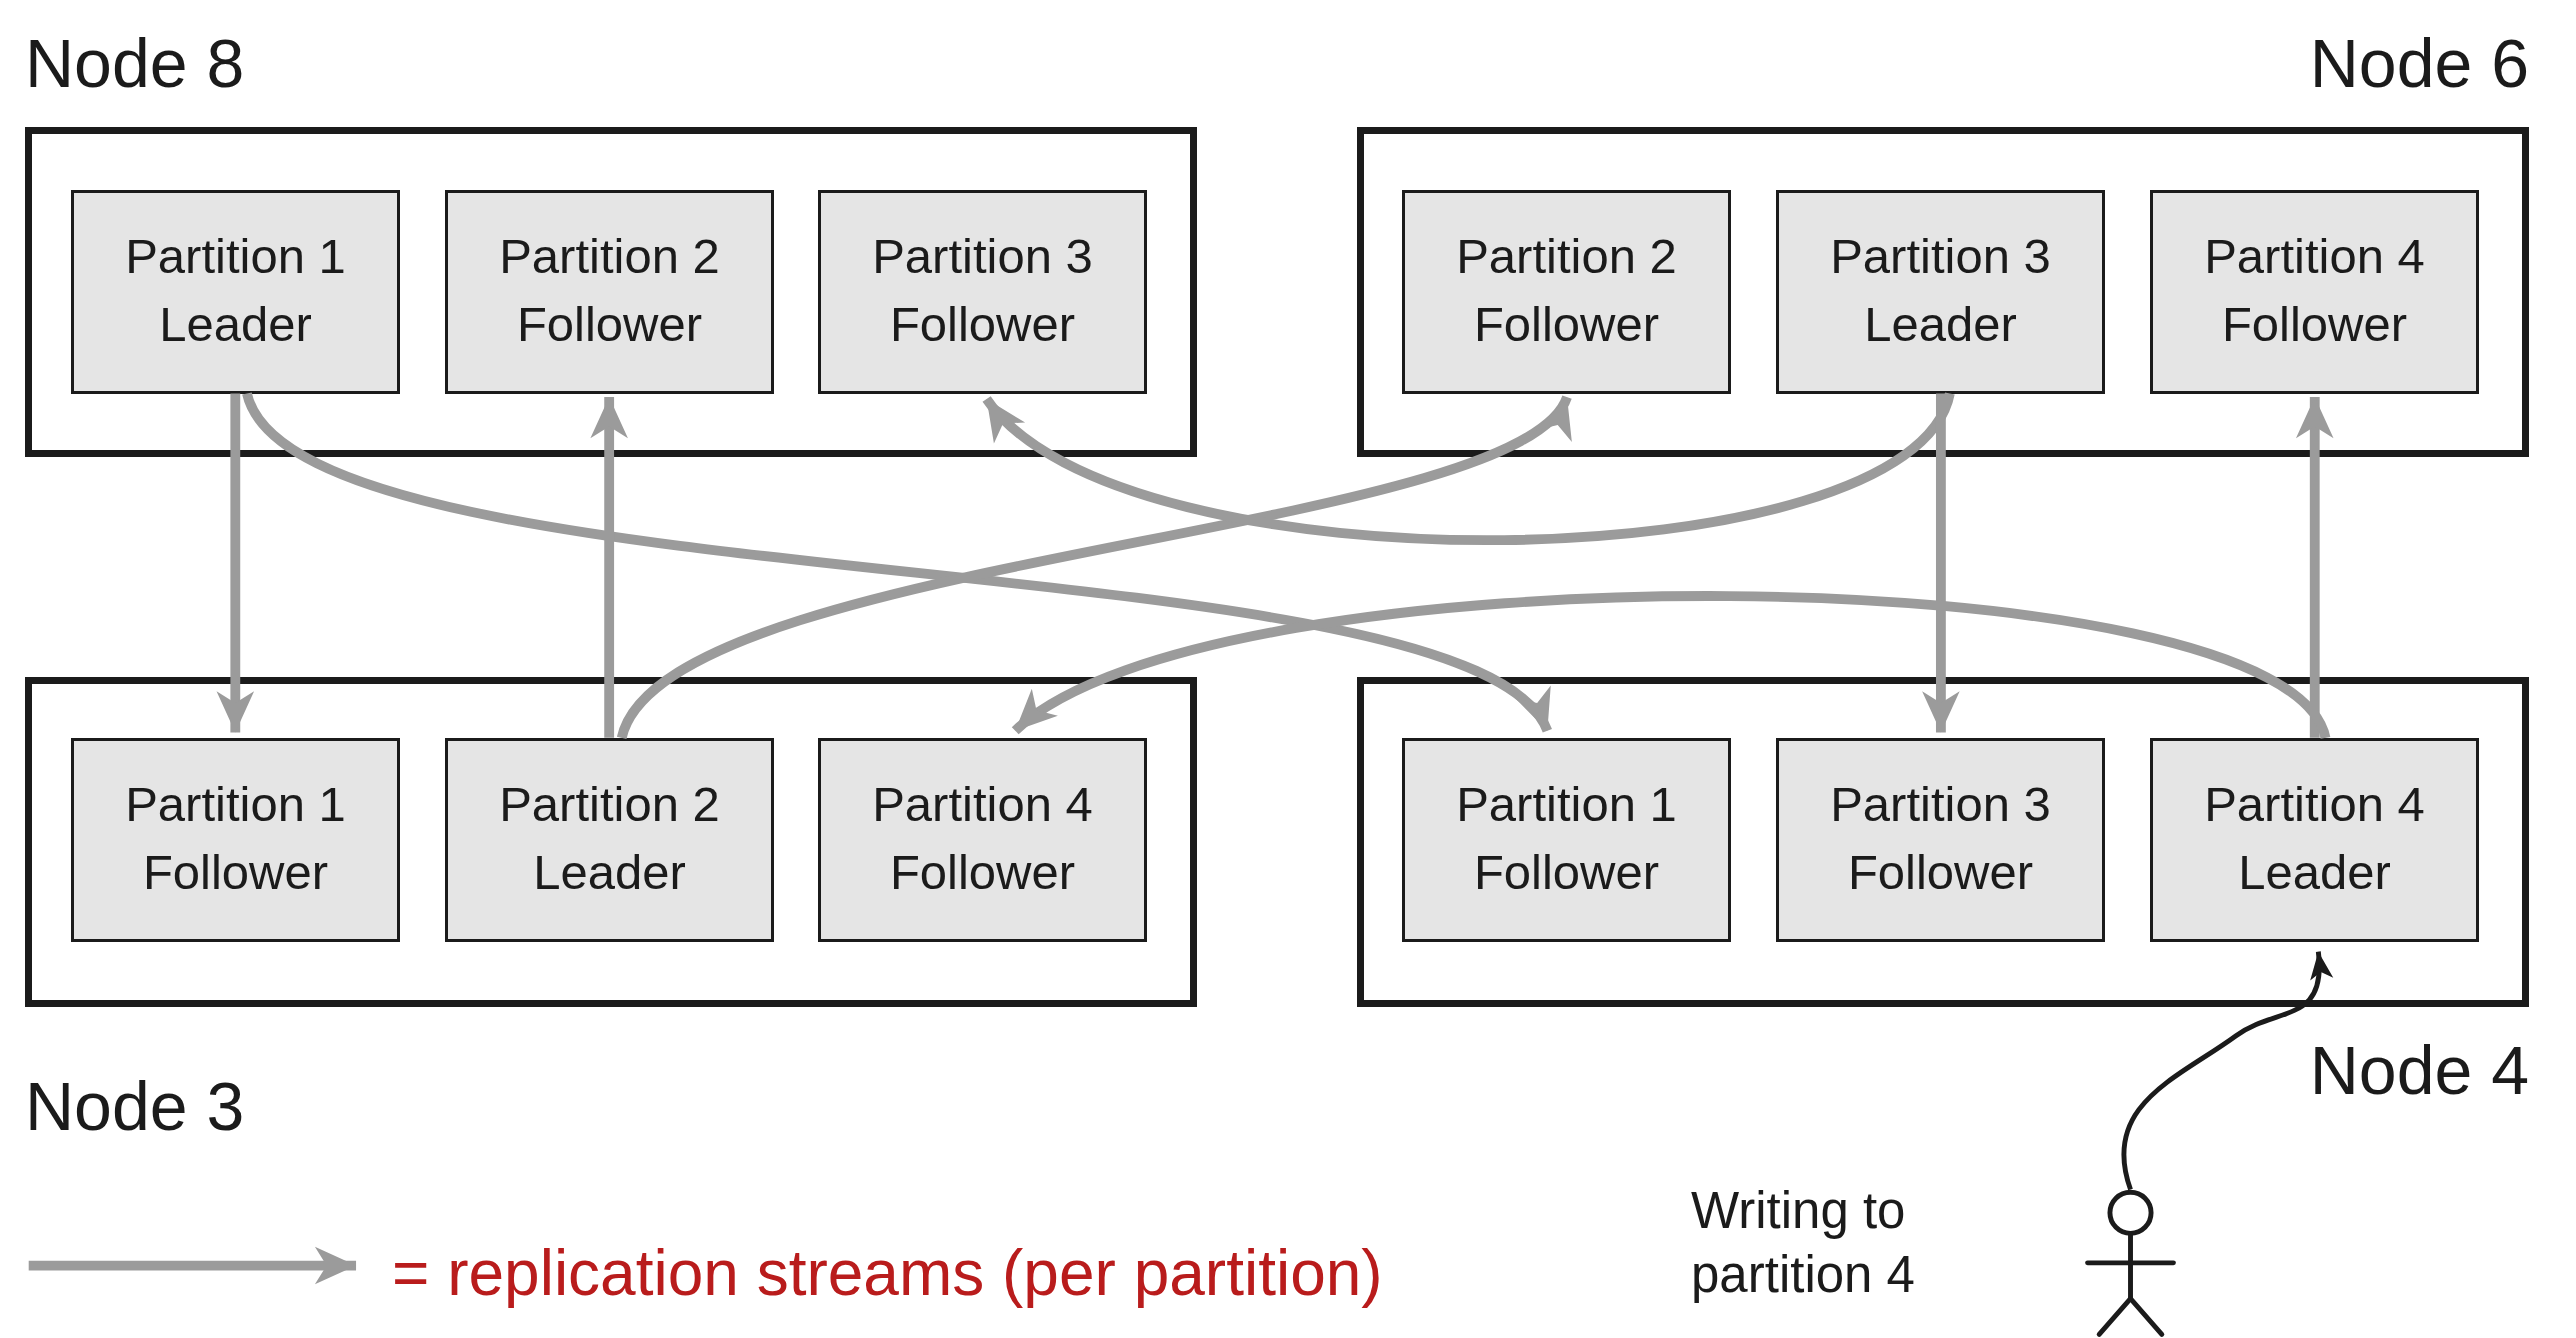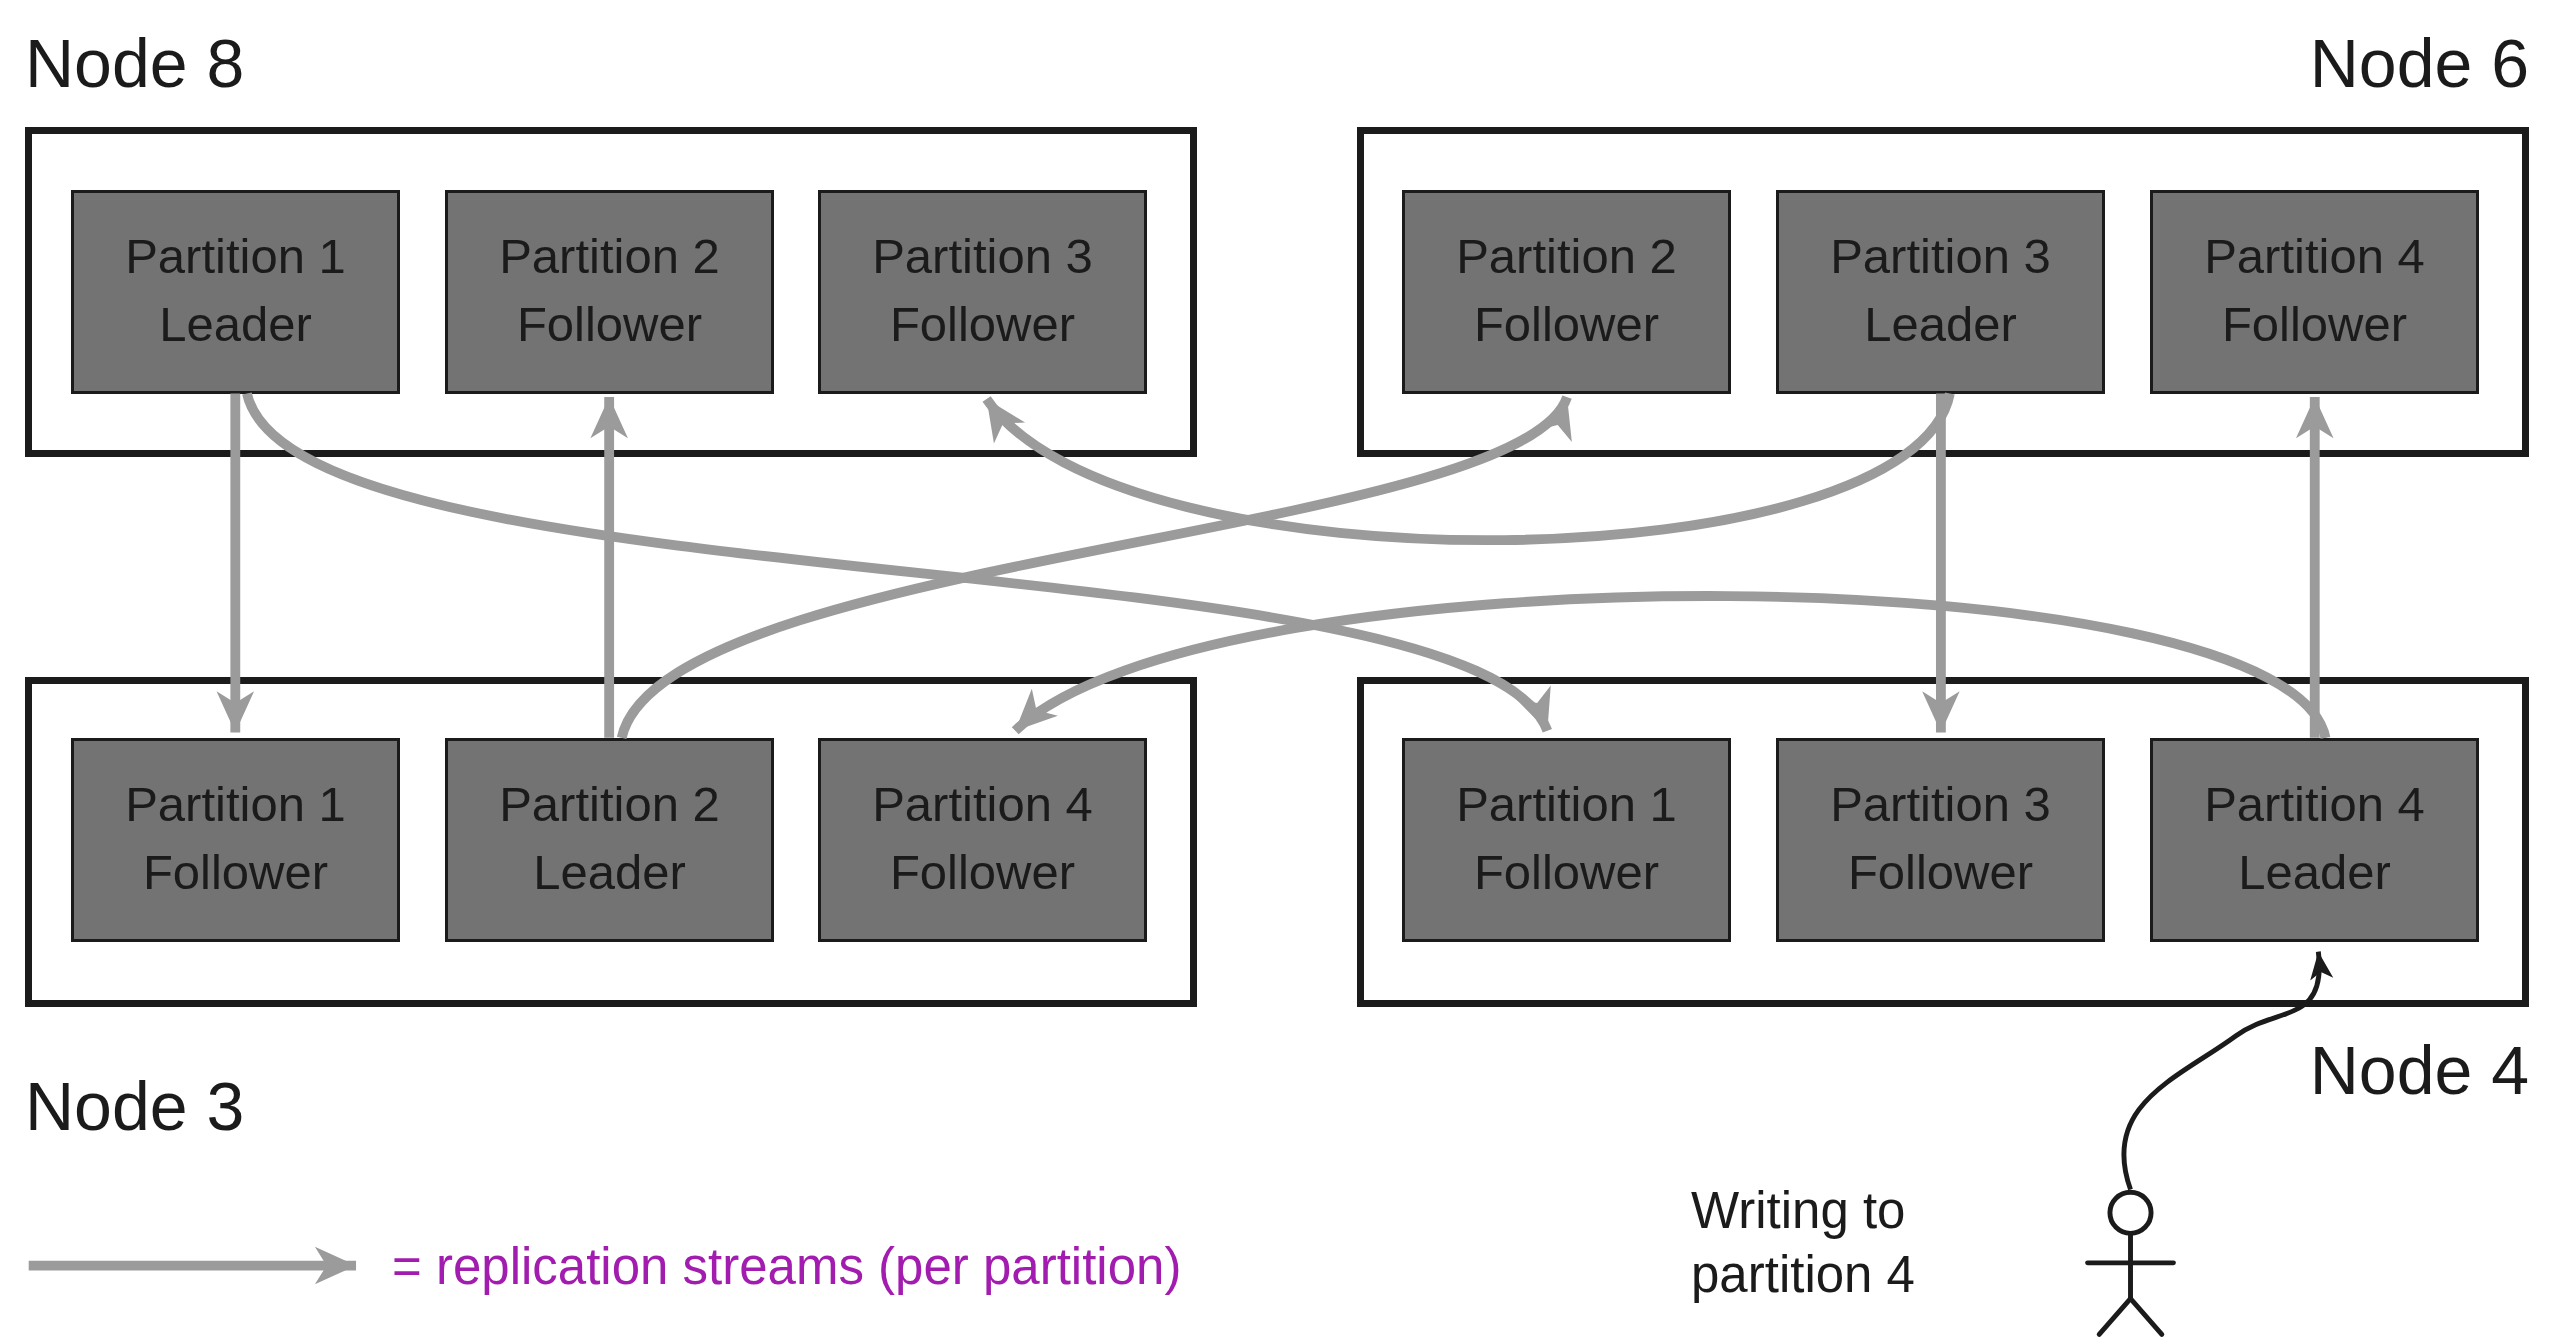--- a/index.html
+++ b/index.html
@@ -6,30 +6,30 @@
   .stage{
     position:relative;width:2576px;height:1338px;background:#ffffff;
     font-family:"Liberation Sans",sans-serif;color:#1b1b1b;overflow:hidden;
   }
   .node{
     position:absolute;width:1172px;height:330px;box-sizing:border-box;
     border:7.2px solid #1b1b1b;background:#ffffff;
   }
   .pbox{
     position:absolute;width:329px;height:204px;box-sizing:border-box;
-    border:3.6px solid #1b1b1b;background:#737373;text-align:center;
+    border:3.6px solid #1b1b1b;background:#e5e5e5;text-align:center;
     font-size:49px;line-height:68px;padding-top:29px;
   }
   .node-label{
     position:absolute;font-size:68px;line-height:1;white-space:nowrap;color:#1b1b1b;
   }
   .node-label.right{width:537px;text-align:right;}
   .legend-label{
-    position:absolute;left:392px;top:1241px;font-size:51px;line-height:1;
-    white-space:nowrap;color:#a21caf;
+    position:absolute;left:392px;top:1241px;font-size:64px;line-height:1;
+    white-space:nowrap;color:#b91c1c;
   }
   .write-note{
     position:absolute;left:1691px;top:1179px;width:385px;text-align:left;
     font-size:51px;line-height:64px;color:#1b1b1b;
   }
   svg.overlay{position:absolute;left:0;top:0;width:2576px;height:1338px;display:block;}
 </style>
 </head>
 <body>
 

